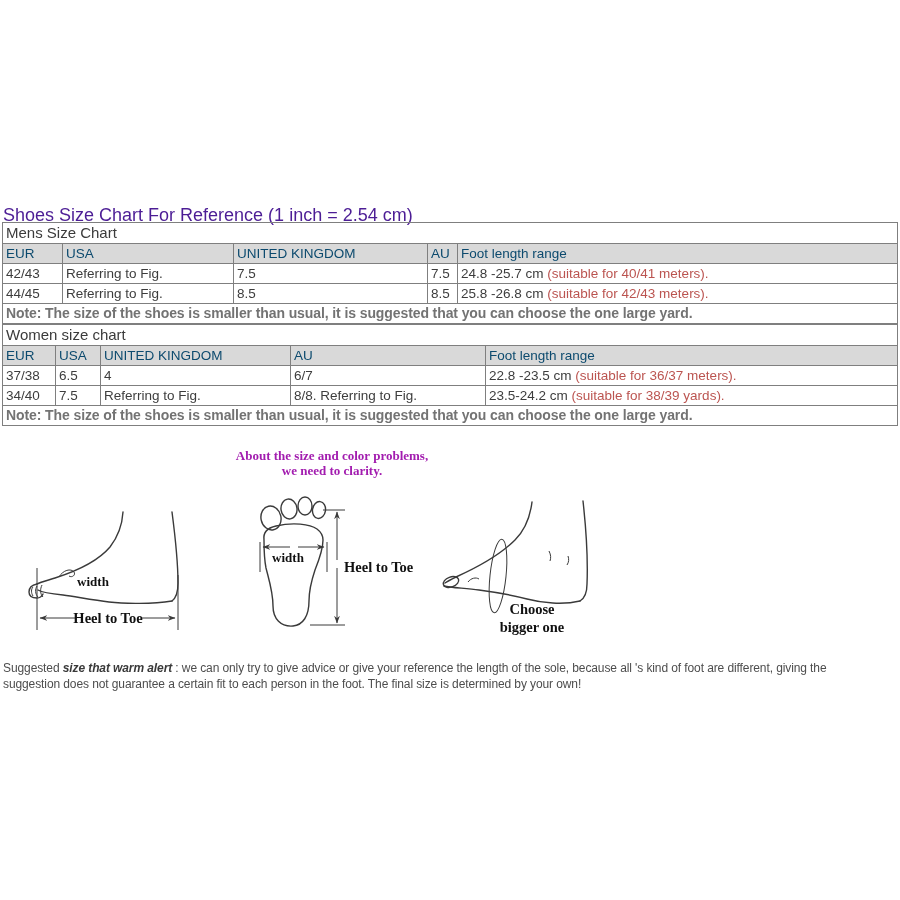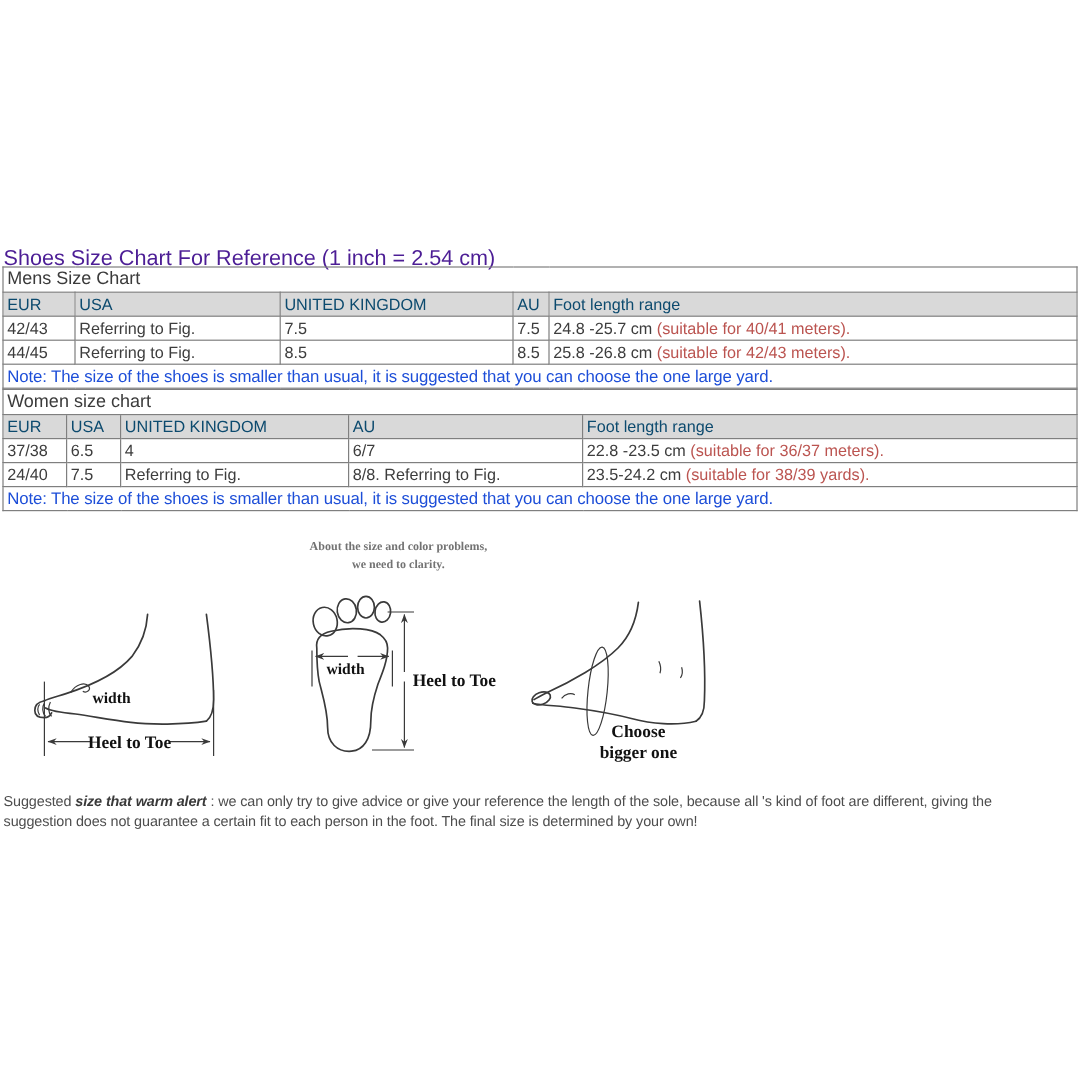--- a/index.html
+++ b/index.html
@@ -25,30 +25,30 @@
     border:1px solid #7f7f7f;
     padding:0 0 0 3px;
     height:19px;line-height:19px;
     white-space:nowrap;overflow:hidden;
   }
   table.mens{top:222px;}
   table.womens{top:324px;}
   tr.t-title td{font-size:15px;height:20px;line-height:20px;color:#3b3b3b;}
   tr.t-head td{background:#d9d9d9;color:#0c4a6e;}
   tr.t-note td{
-    color:#1d4ed8;font-weight:400;font-size:14px;
+    color:#737373;font-weight:700;font-size:14px;
     letter-spacing:-0.1px;
   }
   .red-note-inline{color:#bb5450;}
 
   .clarity{
     position:absolute;left:182px;top:448px;width:300px;
     text-align:center;
     font-family:"Liberation Serif",serif;font-weight:600;
-    font-size:10px;line-height:15px;color:#737373;
+    font-size:13px;line-height:15px;color:#a21caf;
   }
 
   .diagram{position:absolute;}
   .d1{left:25px;top:490px;}
   .d2{left:250px;top:492px;}
   .d3{left:428px;top:488px;}
   .sketch{stroke:#3a3a3a;stroke-width:1.4;fill:none;stroke-linecap:round;stroke-linejoin:round;}
   .thin{stroke:#3a3a3a;stroke-width:1;fill:none;}
   .diagram text{
     font-family:"Liberation Serif",serif;font-weight:700;fill:#111111;
@@ -129,21 +129,21 @@
       <td>Foot length range</td>
     </tr>
     <tr>
       <td>37/38</td>
       <td>6.5</td>
       <td>4</td>
       <td>6/7</td>
       <td><span>22.8 -23.5 cm </span><span class="red-note-inline">(suitable for 36/37 meters).</span></td>
     </tr>
     <tr>
-      <td>24/40</td>
+      <td>34/40</td>
       <td>7.5</td>
       <td>Referring to Fig.</td>
       <td>8/8. Referring to Fig.</td>
       <td><span>23.5-24.2 cm </span><span class="red-note-inline">(suitable for 38/39 yards).</span></td>
     </tr>
     <tr class="t-note">
       <td colspan="5">Note: The size of the shoes is smaller than usual, it is suggested that you can choose the one large yard.</td>
     </tr>
   </tbody>
     </table>

